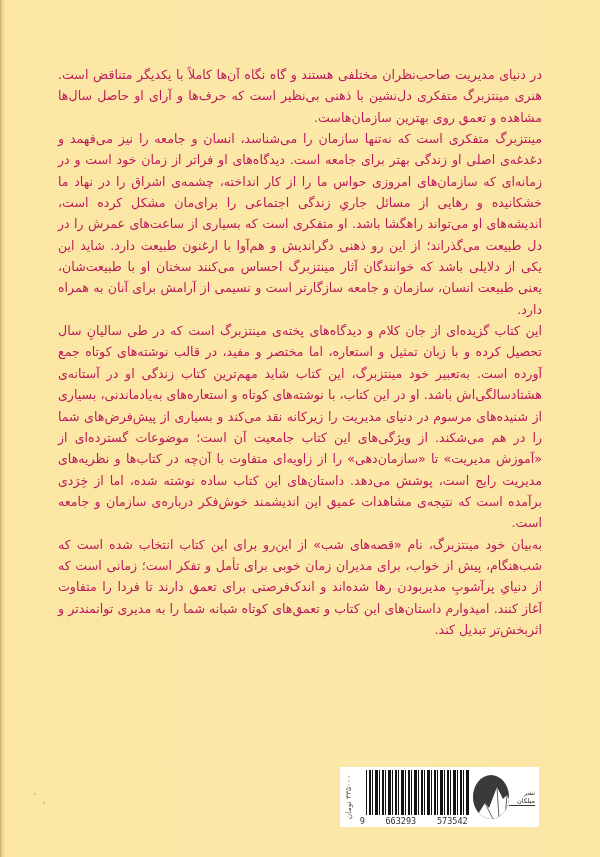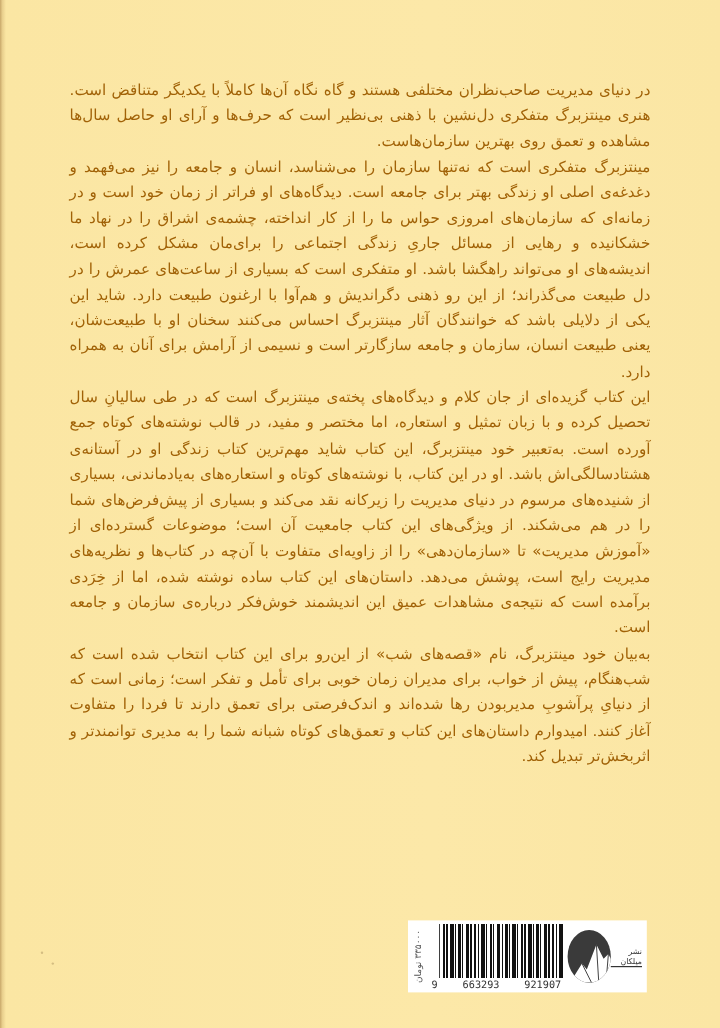--- a/index.html
+++ b/index.html
@@ -20,21 +20,21 @@
       background: linear-gradient(90deg, #c9a86a 0px, #e9cf8d 2px, #fbe6a3 5px, #fce8a8 60%, #fbe6a4 100%);
     }
     .blurb {
       position: absolute;
       left: 58px;
       top: 64px;
       width: 484px;
       direction: rtl;
       text-align: justify;
       text-align-last: right;
-      color: #a16207;
+      color: #be185d;
       font-size: 12.6px;
       line-height: 21.35px;
       letter-spacing: 0;
     }
     .blurb p {
       margin: 0;
     }
     .sticker {
       position: absolute;
       left: 340px;
@@ -147,21 +147,21 @@
 
 <div class="sticker">
   <div class="price">
     <span>۳۳۵۰۰۰ تومان</span>
   </div>
   <div class="barcode">
     <div class="bars"></div>
     <div class="digits">
       <span>9</span>
       <span>663293</span>
-      <span>921907</span>
+      <span>573542</span>
     </div>
   </div>
   <div class="logo">
     <div class="logo-circle">
       <svg width="44" height="44" viewBox="0 0 44 44">
         <polygon points="2,44 12,28 16,33 24,12 30,24 34,20 44,40 44,44" fill="#ffffff"></polygon>
         <polyline points="12,28 20,44" stroke="#3a3a3a" stroke-width="0.8" fill="none"></polyline>
         <polyline points="24,12 26,44" stroke="#3a3a3a" stroke-width="0.8" fill="none"></polyline>
         <polyline points="34,20 32,44" stroke="#3a3a3a" stroke-width="0.8" fill="none"></polyline>
       </svg>

